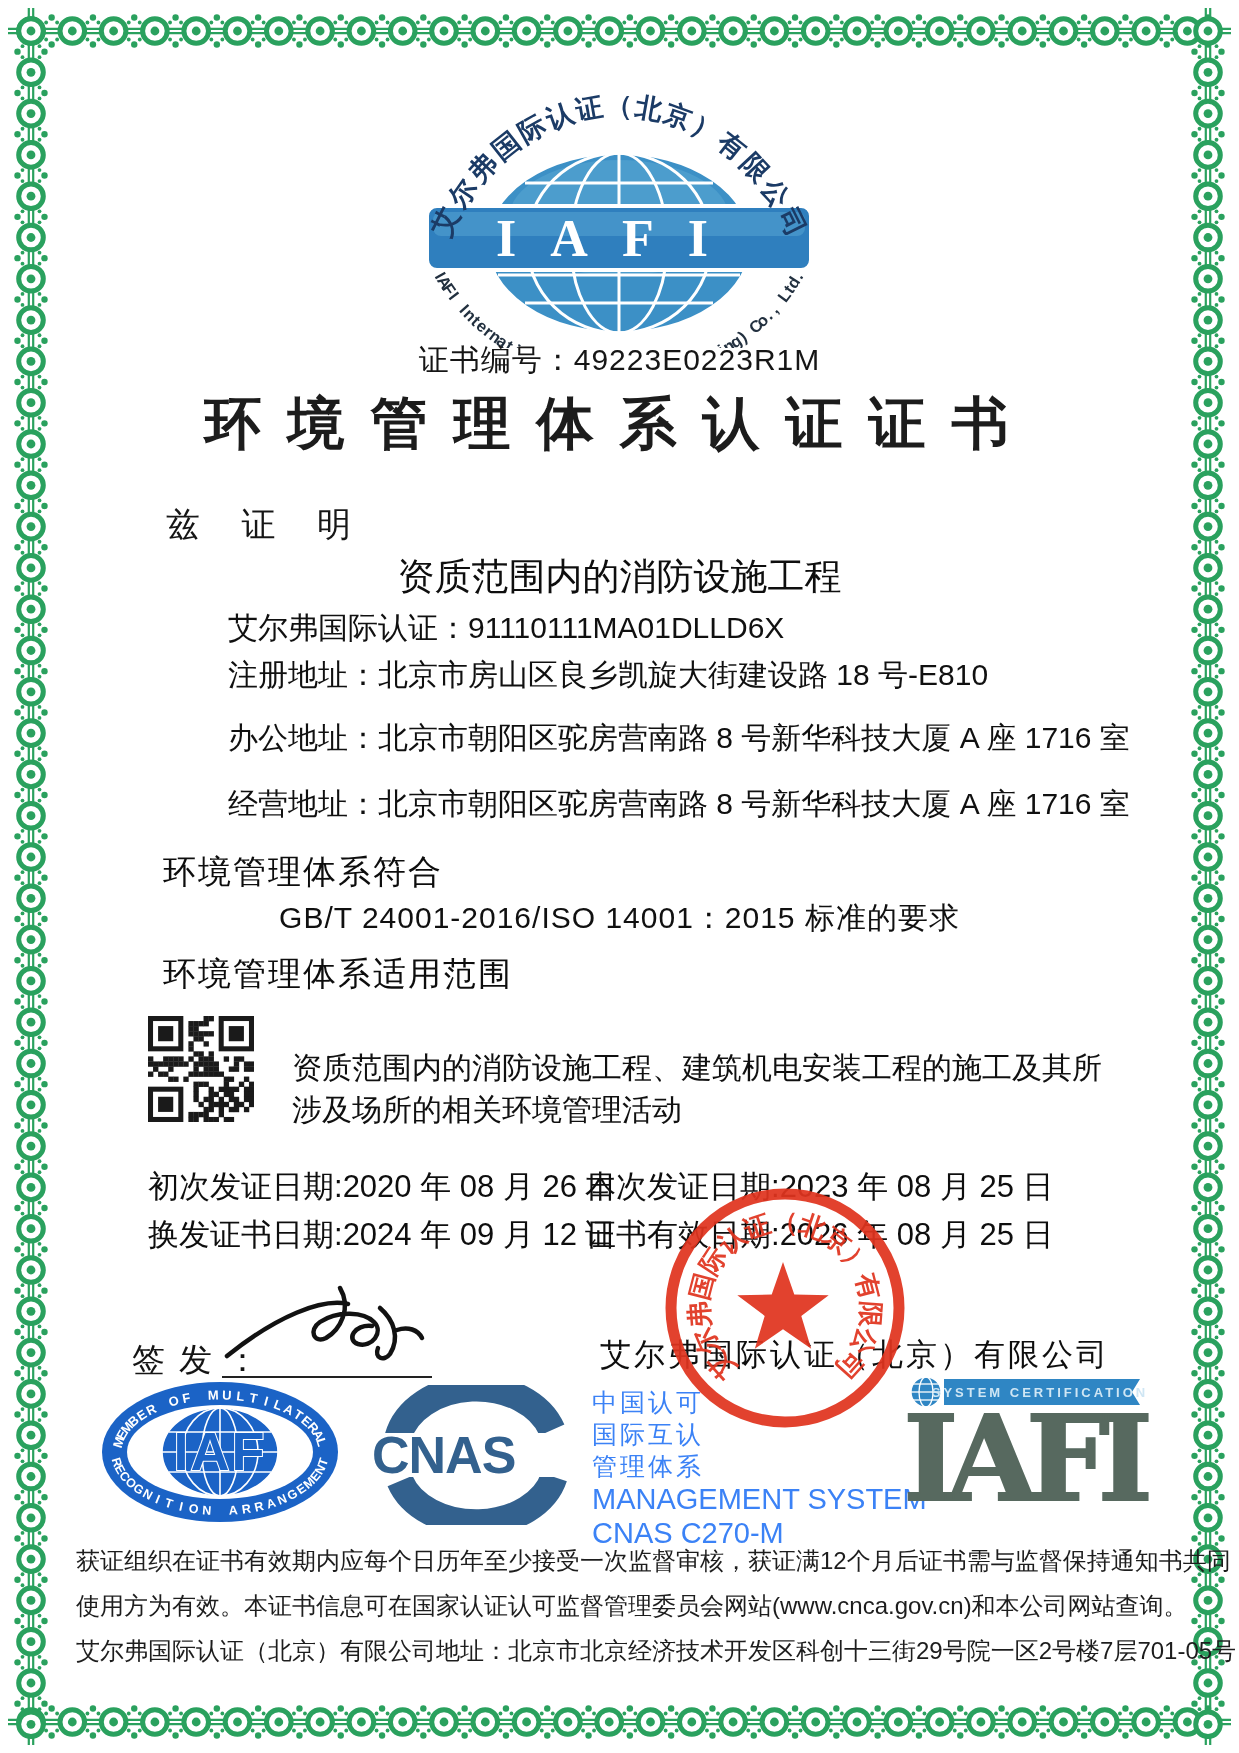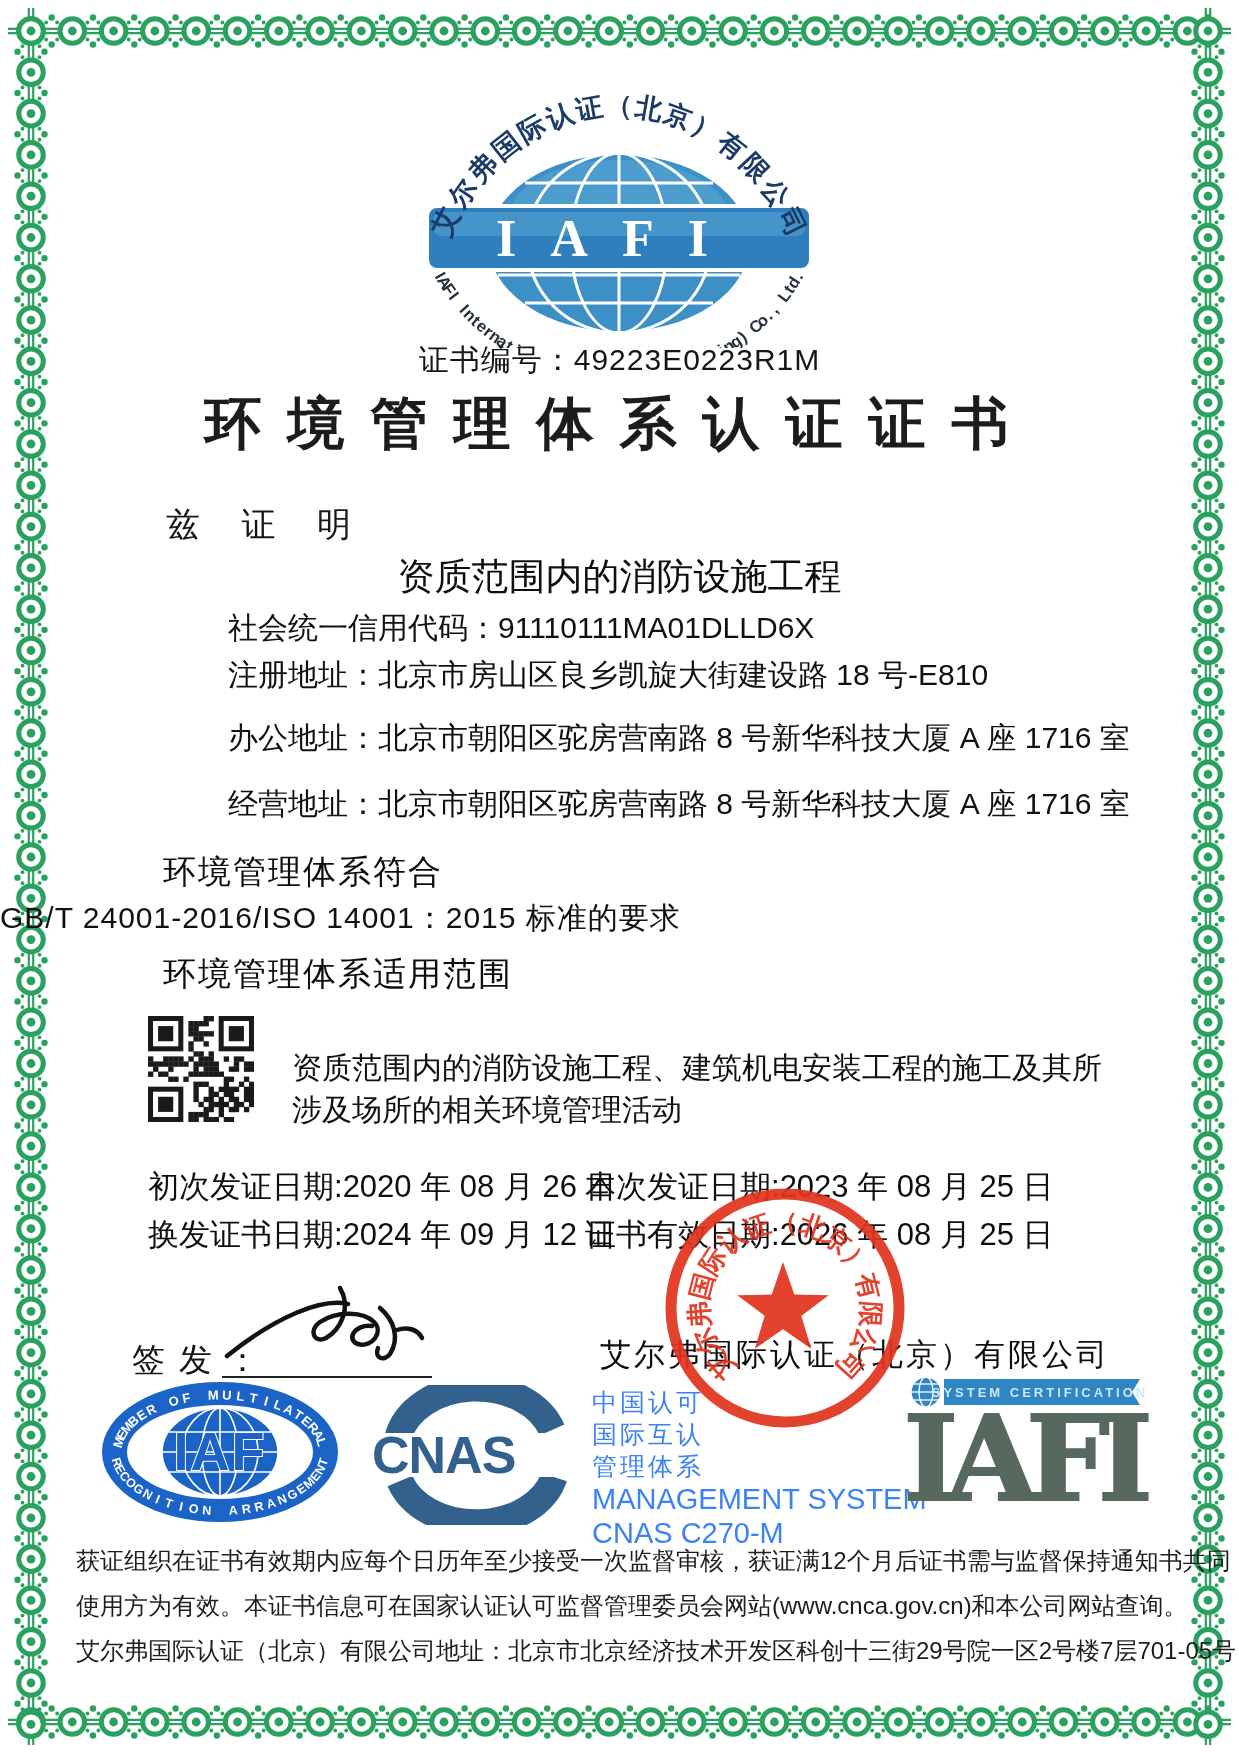--- a/index.html
+++ b/index.html
@@ -7,21 +7,21 @@
         font-family:"Liberation Sans",sans-serif;color:#111;overflow:hidden;}
   .abs{position:absolute;}
   svg{display:block;}
   .cert-no{left:0;top:340px;width:100%;text-align:center;font-size:30px;color:#161616;letter-spacing:1px;}
   .title{left:0;top:386px;width:100%;text-align:center;font-family:"DejaVu Serif",serif;
          font-weight:bold;font-size:57px;letter-spacing:26px;color:#1c1c1c;white-space:nowrap;}
   .statement{left:166px;top:502px;font-size:34px;letter-spacing:16px;color:#161616;}
   .company-name{left:0;top:552px;width:100%;text-align:center;font-size:37px;color:#0e0e0e;}
   .info{font-size:30px;color:#101010;white-space:nowrap;}
   .sec-head{font-size:33px;color:#0d0d0d;letter-spacing:2px;}
-  .standard{left:0;top:898px;width:100%;text-align:left;font-size:30px;color:#101010;letter-spacing:1px;}
+  .standard{left:0;top:898px;width:100%;text-align:center;font-size:30px;color:#101010;letter-spacing:1px;}
   .scope-line{left:292px;font-size:30px;color:#101010;white-space:nowrap;}
   .date-item{font-size:31px;color:#0e0e0e;white-space:nowrap;text-align:right;}
   .sign-label{left:132px;top:1338px;font-size:33px;letter-spacing:14px;color:#141414;}
   .sign-line{left:222px;top:1318px;width:210px;height:58px;border-bottom:2.5px solid #222;}
   .issuer-line{left:600px;top:1334px;font-size:31px;letter-spacing:3px;color:#0e0e0e;white-space:nowrap;}
   .accr{left:592px;color:#3b82f6;}
   .accr .cn{font-size:25px;line-height:32px;letter-spacing:3px;}
   .accr .en{font-size:29px;line-height:34px;letter-spacing:0;}
   .footer{left:76px;top:1538px;width:1100px;font-size:24px;line-height:45px;color:#1d1d1d;white-space:nowrap;}
   .seal-wrap{pointer-events:none;opacity:.93;}
@@ -1264,21 +1264,21 @@
 
   <div class="abs cert-no">
     <span>证书编号：</span><span>49223E0223R1M</span>
   </div>
 
   <div class="abs title">环境管理体系认证证书</div>
 
   <div class="abs statement">兹 证 明</div>
 
   <div class="abs company-name">资质范围内的消防设施工程</div>
-  <div class="abs info" style="left:228px;top:608px">社会统一信用代码：91110111MA01DLLD6X</div>
+  <div class="abs info" style="left:228px;top:608px">艾尔弗国际认证：91110111MA01DLLD6X</div>
   <div class="abs info" style="left:228px;top:655px">注册地址：北京市房山区良乡凯旋大街建设路 18 号-E810</div>
   <div class="abs info" style="left:228px;top:718px">办公地址：北京市朝阳区驼房营南路 8 号新华科技大厦 A 座 1716 室</div>
   <div class="abs info" style="left:228px;top:784px">经营地址：北京市朝阳区驼房营南路 8 号新华科技大厦 A 座 1716 室</div>
 
   <div class="abs sec-head" style="left:163px;top:850px">环境管理体系符合</div>
   <div class="abs standard">GB/T 24001-2016/ISO 14001：2015 标准的要求</div>
   <div class="abs sec-head" style="left:163px;top:952px">环境管理体系适用范围</div>
 
   <svg id="qrSvg" class="abs" style="left:148px;top:1016px" width="106" height="106" viewBox="0 0 106 106">
       <rect x="55.52380952380952" y="0" width="5.347619047619047" height="5.347619047619047" fill="#1a1a1a"></rect>

